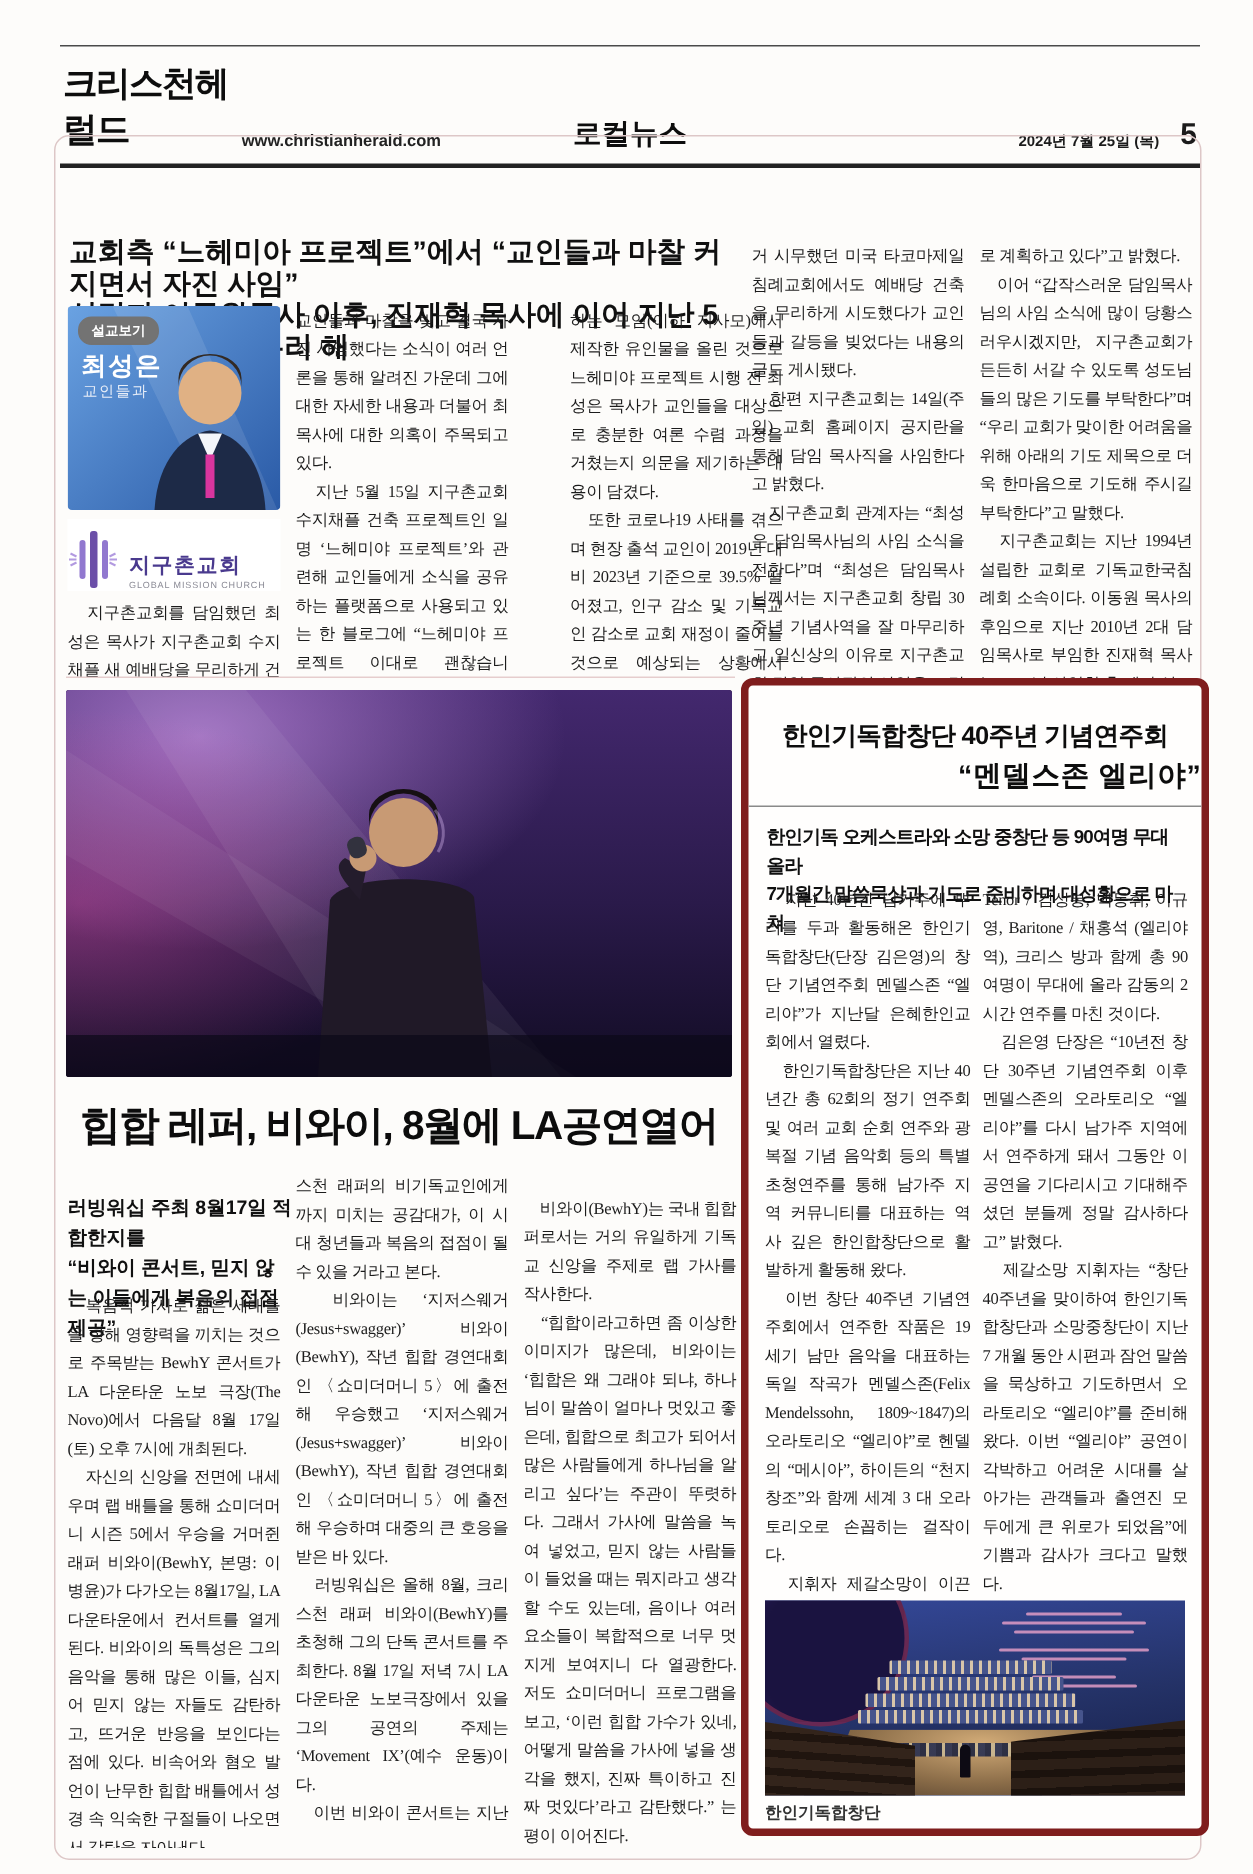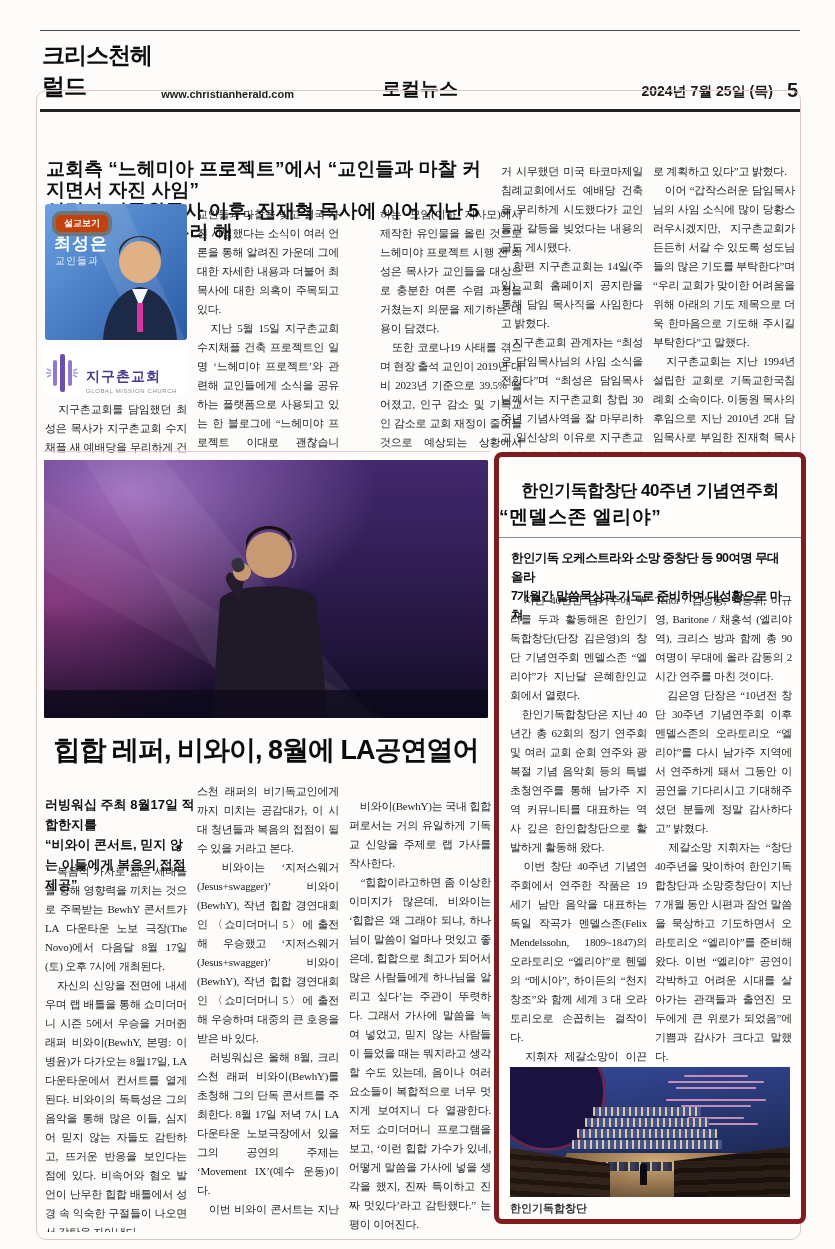--- a/index.html
+++ b/index.html
@@ -8,21 +8,21 @@
 
   
   .masthead{position:absolute;left:40px;top:30px;width:756px;
     border-top:1px solid #4a4a4a;border-bottom:3px solid #222;
     padding:9px 2px 7px;display:flex;align-items:flex-end;}
   .m-left{flex:1;display:flex;align-items:flex-end;gap:8px;}
   .m-logo{font-size:23px;font-weight:900;letter-spacing:-1px;color:#0d0d0d;}
   .m-web{font-size:11px;font-weight:bold;color:#222;padding-bottom:2px;}
   .m-center{flex:1;text-align:center;font-size:19px;font-weight:900;color:#0d0d0d;}
   .m-right{flex:1;text-align:right;display:flex;justify-content:flex-end;align-items:flex-end;gap:14px;}
-  .m-date{font-size:14px;font-weight:bold;padding-bottom:1px;text-align:right;}
+  .m-date{font-size:10px;font-weight:bold;padding-bottom:1px;text-align:right;}
   .m-page{font-size:20px;font-weight:900;}
 
   
   .frame{position:absolute;left:36px;top:90px;width:763px;height:1148px;
     border:1px solid #ddc7c7;border-radius:10px;pointer-events:none;}
 
   
   .headline1{position:absolute;left:0;top:100px;width:100%;margin:0;text-align:center;
     font-size:30px;font-weight:900;letter-spacing:-1px;color:#0c0c0c;white-space:nowrap;}
   .deck1{position:absolute;left:46px;top:158px;width:440px;
@@ -33,22 +33,22 @@
   .a1c1{left:45px;top:400px;width:142px;height:56px;}
   .a1c2{left:197px;top:205px;width:142px;height:248px;}
   .a1c3{left:368px;top:205px;width:142px;height:248px;margin-left:12px;}
   .a1c4{left:501px;top:162px;width:142px;height:291px;}
   .a1c5{left:653px;top:162px;width:142px;height:291px;}
 
   
   .pastor-photo{position:absolute;left:45px;top:204px;width:142px;height:136px;
     border-radius:3px;overflow:hidden;}
   .pastor-photo svg{display:block;}
-  .badge{position:absolute;top:7px;left:7px;background:#c2410c;color:#fff;
-    font-size:9px;font-weight:bold;padding:2px 8px;border-radius:9px;border:4px solid #737373;}
+  .badge{position:absolute;top:7px;left:7px;background:#737373;color:#fff;
+    font-size:9px;font-weight:bold;padding:2px 8px;border-radius:9px;border:1px solid #737373;}
   .pname{position:absolute;top:28px;left:9px;color:#fff;font-size:17px;font-weight:900;letter-spacing:1px;}
   .ptitle{position:absolute;top:50px;left:10px;color:#e8eef8;font-size:10px;letter-spacing:1px;}
 
   
   .church-logo{position:absolute;left:45px;top:346px;width:142px;height:48px;
     display:flex;align-items:flex-end;gap:7px;background:#fff;}
   .cl-kr{font-size:14px;font-weight:800;color:#4a3a8e;letter-spacing:1px;}
   .cl-en{font-size:6px;color:#8a8a95;letter-spacing:0.6px;margin-top:2px;}
 
   .divider{position:absolute;left:44px;top:451px;width:446px;border-top:1px solid #e6cdcd;}
@@ -64,21 +64,21 @@
     font-size:13px;font-weight:bold;line-height:20px;white-space:pre-line;color:#101010;}
   .a2c1{left:45px;top:862px;width:142px;height:370px;}
   .a2c2{left:197px;top:782px;width:142px;height:437px;}
   .a2c3{left:349px;top:797px;width:142px;height:437px;}
 
   
   .sidebar{position:absolute;left:494px;top:452px;width:302px;height:762px;
     border:5px solid #7f1d1d;border-radius:8px;background:#fffefd;}
   .sb-title1{position:absolute;top:22px;left:0;width:100%;text-align:center;
     font-size:17px;font-weight:800;letter-spacing:-0.5px;color:#0d0d0d;}
-  .sb-title2{position:absolute;top:47px;left:0;width:100%;text-align:left;
+  .sb-title2{position:absolute;top:47px;left:0;width:100%;text-align:right;
     font-size:19px;font-weight:800;letter-spacing:0.5px;color:#0d0d0d;}
   .sb-rule{position:absolute;top:80px;left:0;width:100%;border-top:1px solid #8a8a8a;}
   .sb-deck{position:absolute;top:92px;left:12px;width:278px;
     font-size:12.5px;font-weight:bold;line-height:19px;letter-spacing:-0.6px;white-space:pre-line;color:#101010;}
   .sb-c1{left:11px;top:134px;width:137px;height:472px;}
   .sb-c2{left:156px;top:134px;width:137px;height:472px;}
 
   
   .choir-photo{position:absolute;left:11px;top:610px;width:280px;height:130px;
     overflow:hidden;background:linear-gradient(172deg,#35499b 0%,#243267 55%,#151d45 100%);}

